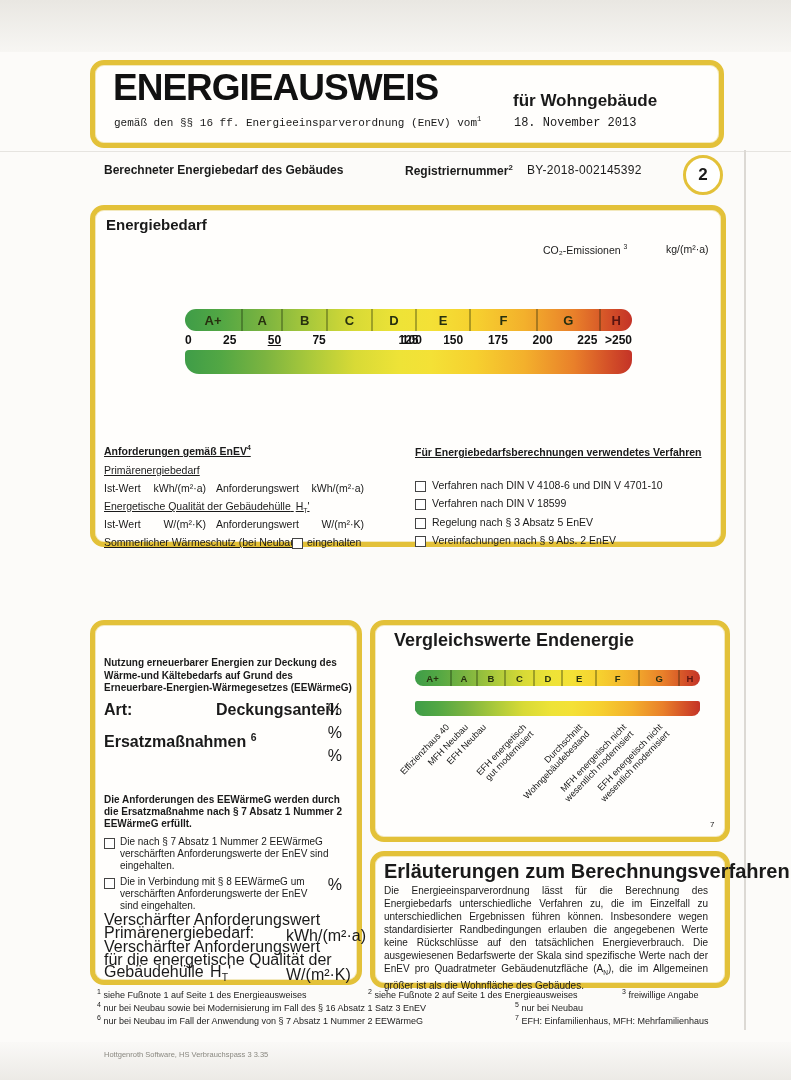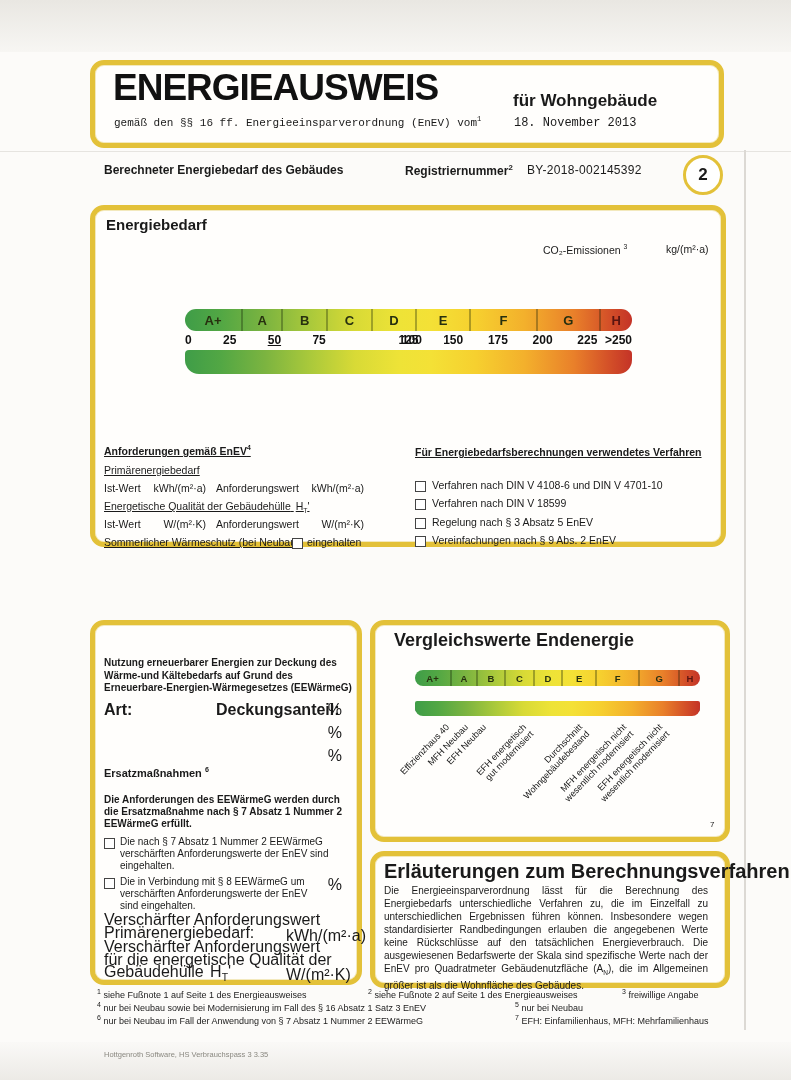--- a/index.html
+++ b/index.html
@@ -133,21 +133,21 @@
 
 
   <div class="ybox" style="left:90px;top:620px;width:262px;height:355px;"></div>
   <div class="abs b" style="left:104px;top:657px;width:248px;font-size:10px;line-height:12.5px;">Nutzung erneuerbarer Energien zur Deckung des Wärme-und Kältebedarfs auf Grund des Erneuerbare-Energien-Wärmegesetzes (EEWärmeG)</div>
   <span class="abs b fs10" style="left:104px;top:701px;">Art:</span>
   <span class="abs b fs10" style="left:216px;top:701px;">Deckungsanteil:</span>
   <span class="abs fs10" style="left:320px;top:701px;width:22px;text-align:right;">%</span>
   <span class="abs fs10" style="left:320px;top:724px;width:22px;text-align:right;">%</span>
   <span class="abs fs10" style="left:320px;top:747px;width:22px;text-align:right;">%</span>
 
-  <h2 class="abs" style="left:104px;top:766px;font-size:11px;text-align:center;">
+  <h2 class="abs" style="left:104px;top:732px;font-size:16px;text-align:center;">
     <span>Ersatzmaßnahmen</span> <sup>6</sup>
   </h2>
   <div class="abs b" style="left:104px;top:794px;width:250px;font-size:10px;line-height:12px;">Die Anforderungen des EEWärmeG werden durch die Ersatzmaßnahme nach § 7 Absatz 1 Nummer 2 EEWärmeG erfüllt.</div>
   <span class="abs cb" style="left:104px;top:838px;"></span>
   <div class="abs" style="left:120px;top:836px;width:222px;font-size:10px;line-height:12px;">Die nach § 7 Absatz 1 Nummer 2 EEWärmeG verschärften Anforderungswerte der EnEV sind eingehalten.</div>
   <span class="abs cb" style="left:104px;top:878px;"></span>
   <div class="abs" style="left:120px;top:876px;width:208px;font-size:10px;line-height:12px;">Die in Verbindung mit § 8 EEWärmeG um verschärften Anforderungswerte der EnEV sind eingehalten.</div>
   <span class="abs fs10" style="left:320px;top:876px;width:22px;text-align:right;">%</span>
   <div class="abs fs10" style="left:104px;top:914px;line-height:12.5px;">
     <span>Verschärfter Anforderungswert</span><br><span>Primärenergiebedarf:</span>

